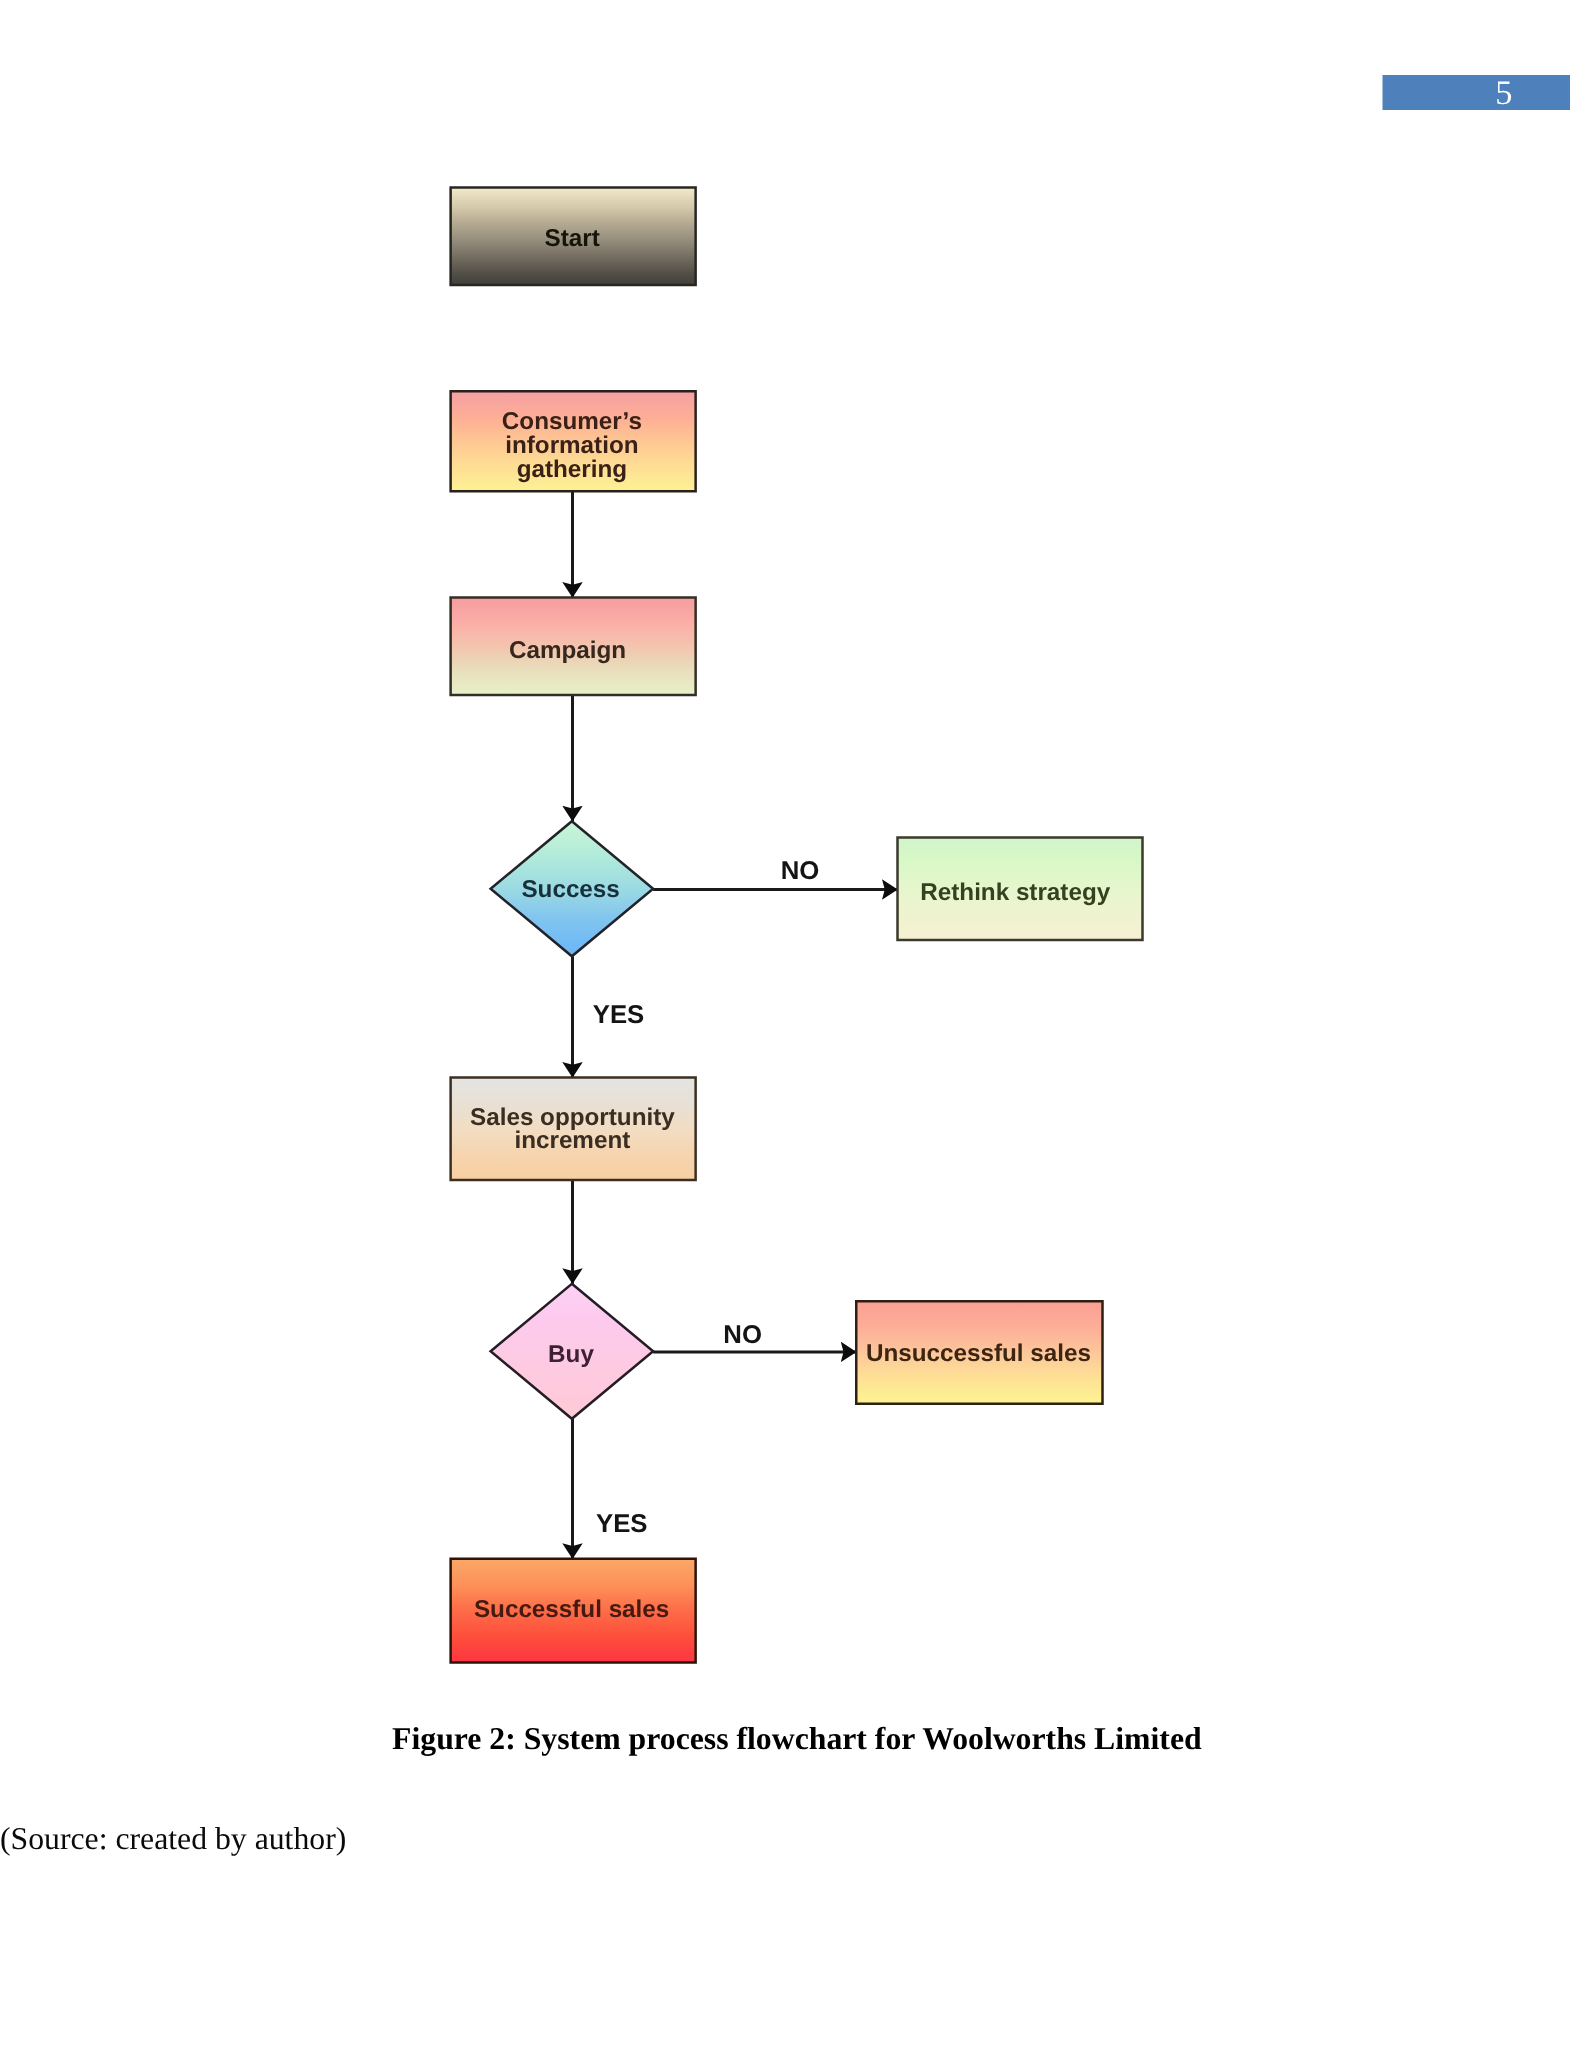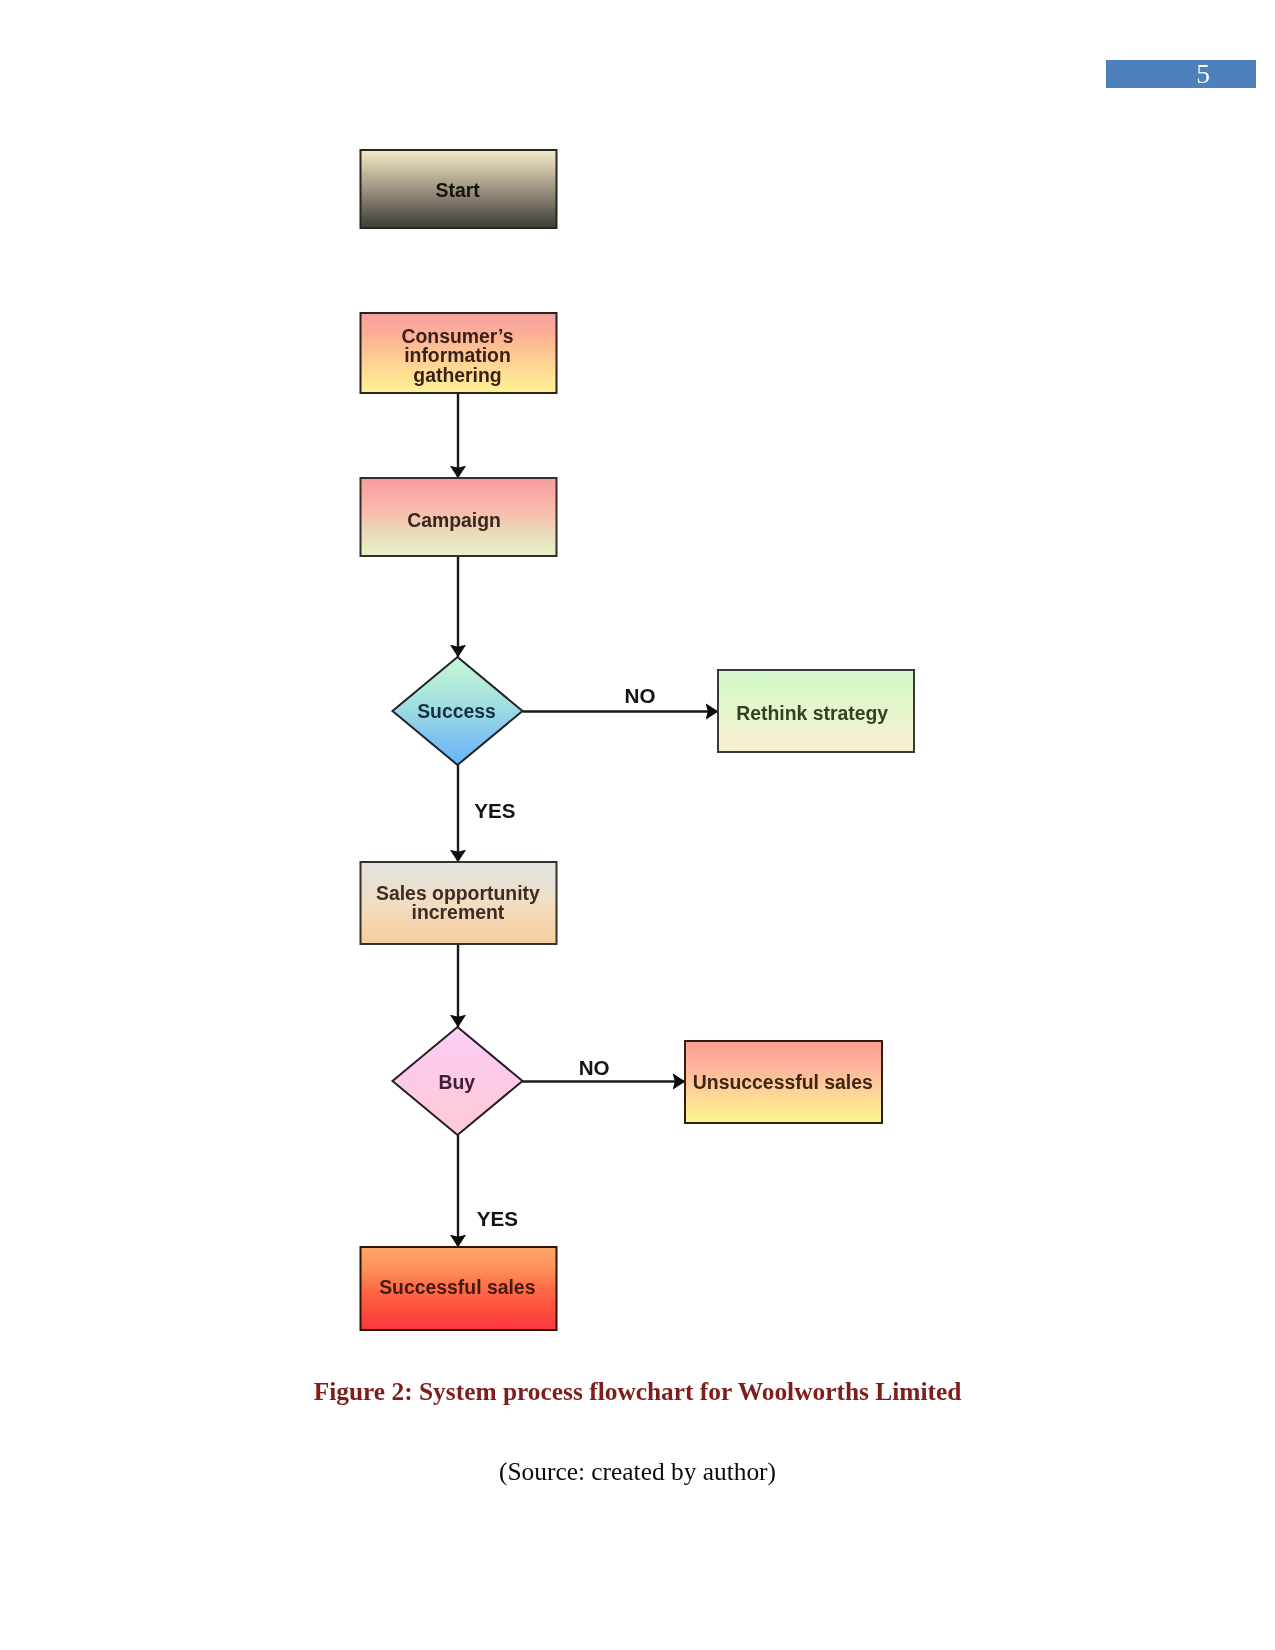--- a/index.html
+++ b/index.html
@@ -30,25 +30,25 @@
     color:#fbfdff; font-size:27.5px; line-height:28px;
   }
 
   
   #flow { position:absolute; left:0; top:0; width:1275px; height:1650px; }
 
   
   .caption {
     position:absolute; left:0; top:1377px; width:1275px;
     text-align:center; font-size:25.4px; line-height:29px;
-    font-weight:bold; color:#7f1d1d;
+    font-weight:bold; color:#000000;
   }
   .source {
     position:absolute; left:0; top:1457px; width:1275px;
-    text-align:center; font-size:25.4px; line-height:29px; color:#0a0a0a;
+    text-align:left; font-size:25.4px; line-height:29px; color:#0a0a0a;
   }
 </style>
 </head>
 <body>
 
 <div class="page">
 
 
   <div class="page-badge" style="background: rgb(78, 128, 188);">
     <span class="page-badge-num">5</span>

